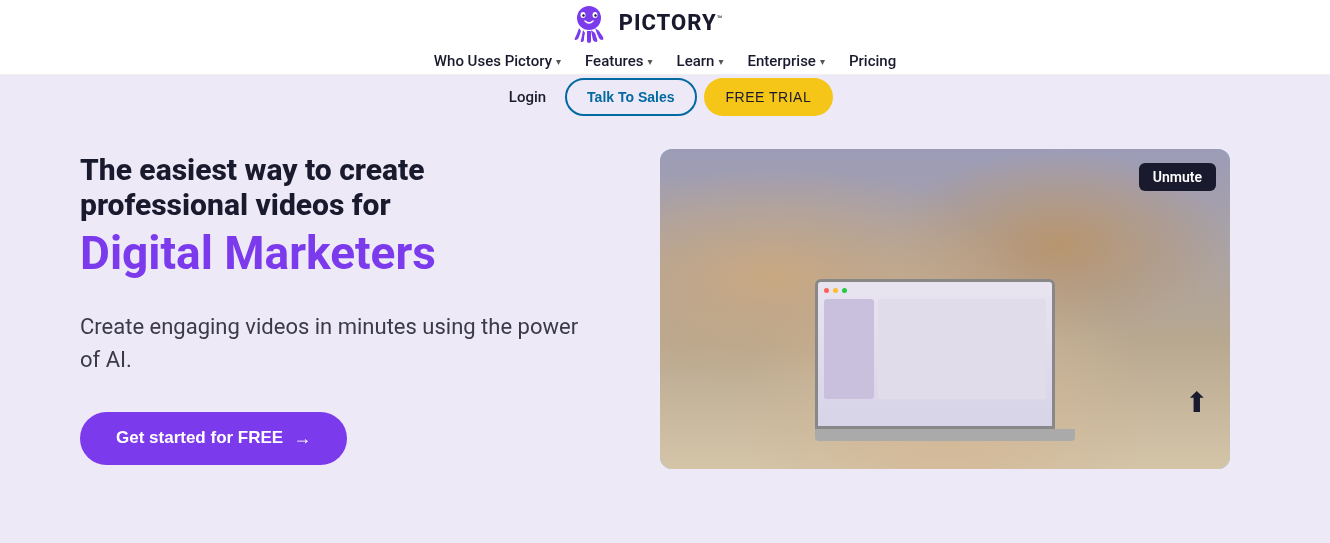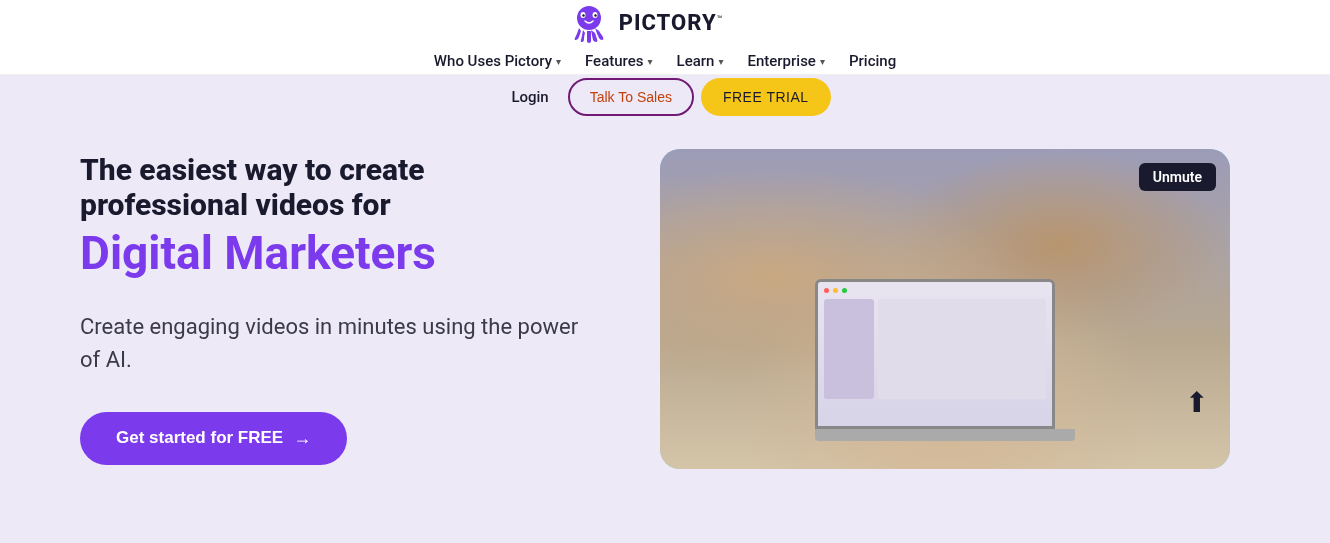--- a/index.html
+++ b/index.html
@@ -66,27 +66,27 @@
       gap: 7px;
     }
     .login-btn {
       font-size: 15px;
       font-weight: 500;
       color: #1a1a2e;
       cursor: pointer;
       padding: 8px 12px;
     }
     .talk-sales-btn {
-      border: 2px solid #701a75;
-      color: #c2410c;
+      border: 2px solid #0369a1;
+      color: #0369a1;
       background: transparent;
       border-radius: 24px;
       padding: 9px 20px;
       font-size: 14px;
-      font-weight: 400;
+      font-weight: 700;
       cursor: pointer;
       white-space: nowrap;
     }
     .free-trial-btn {
       background: #f5c518;
       color: #1a1a2e;
       border: none;
       border-radius: 24px;
       padding: 11px 22px;
       font-size: 14px;
@@ -148,21 +148,21 @@
       font-size: 18px;
     }
 
     
     .hero-right {
       flex: 1;
       max-width: 570px;
       position: relative;
     }
     .video-container {
-      border-radius: 20px;
+      border-radius: 12px;
       overflow: hidden;
       position: relative;
       background: #7dd3fc;
       width: 100%;
       height: 320px;
     }
     
     .scene-bg {
       position: absolute;
       inset: 0;

